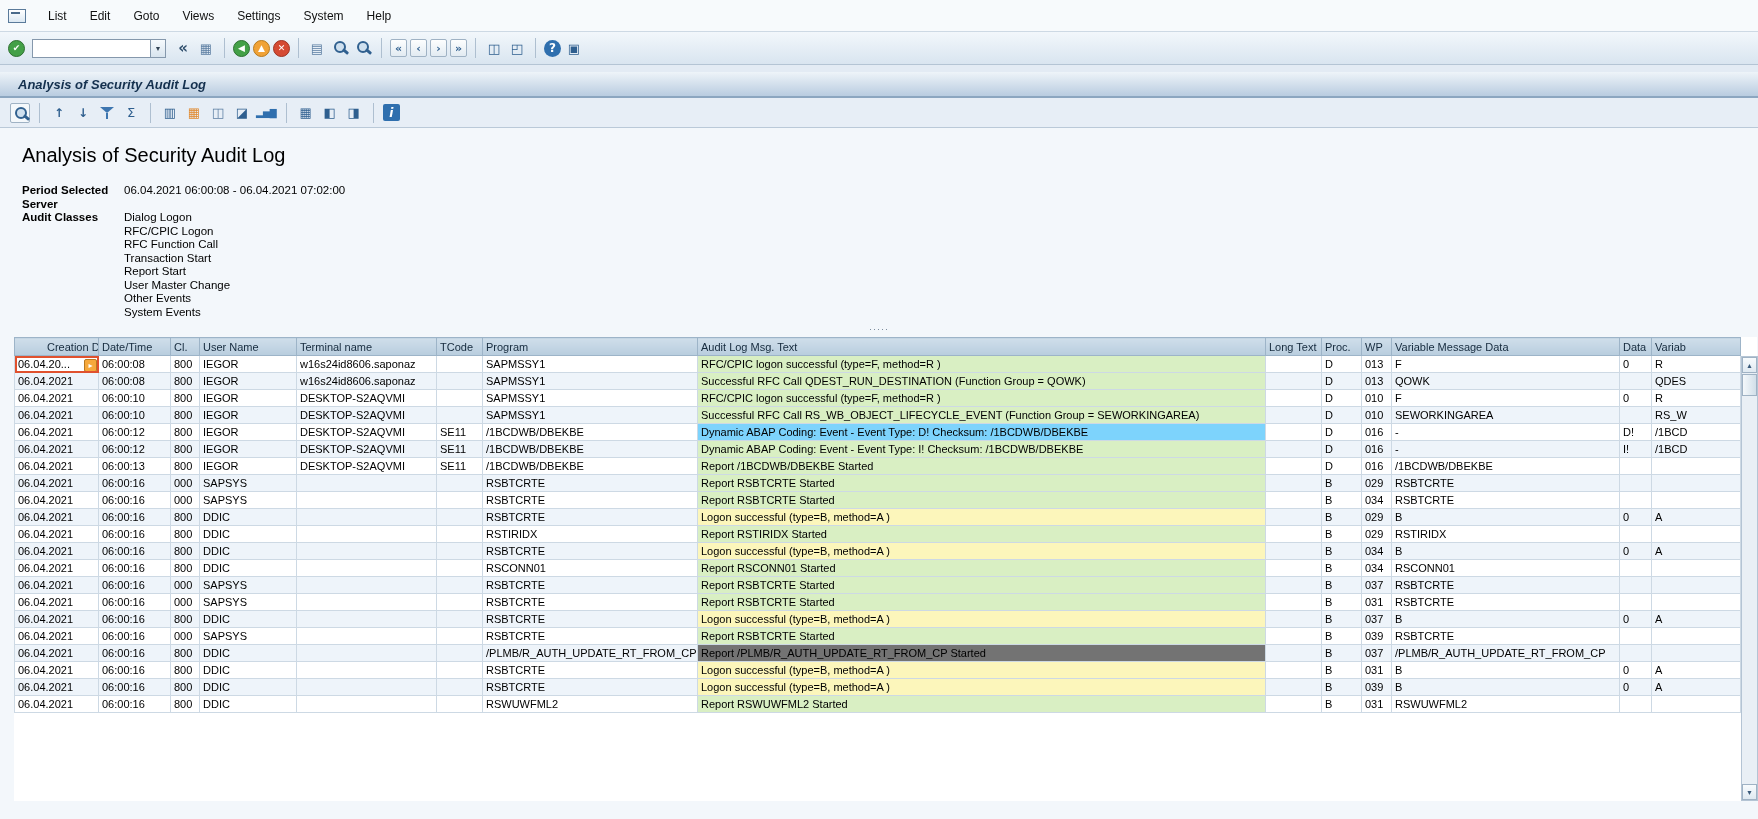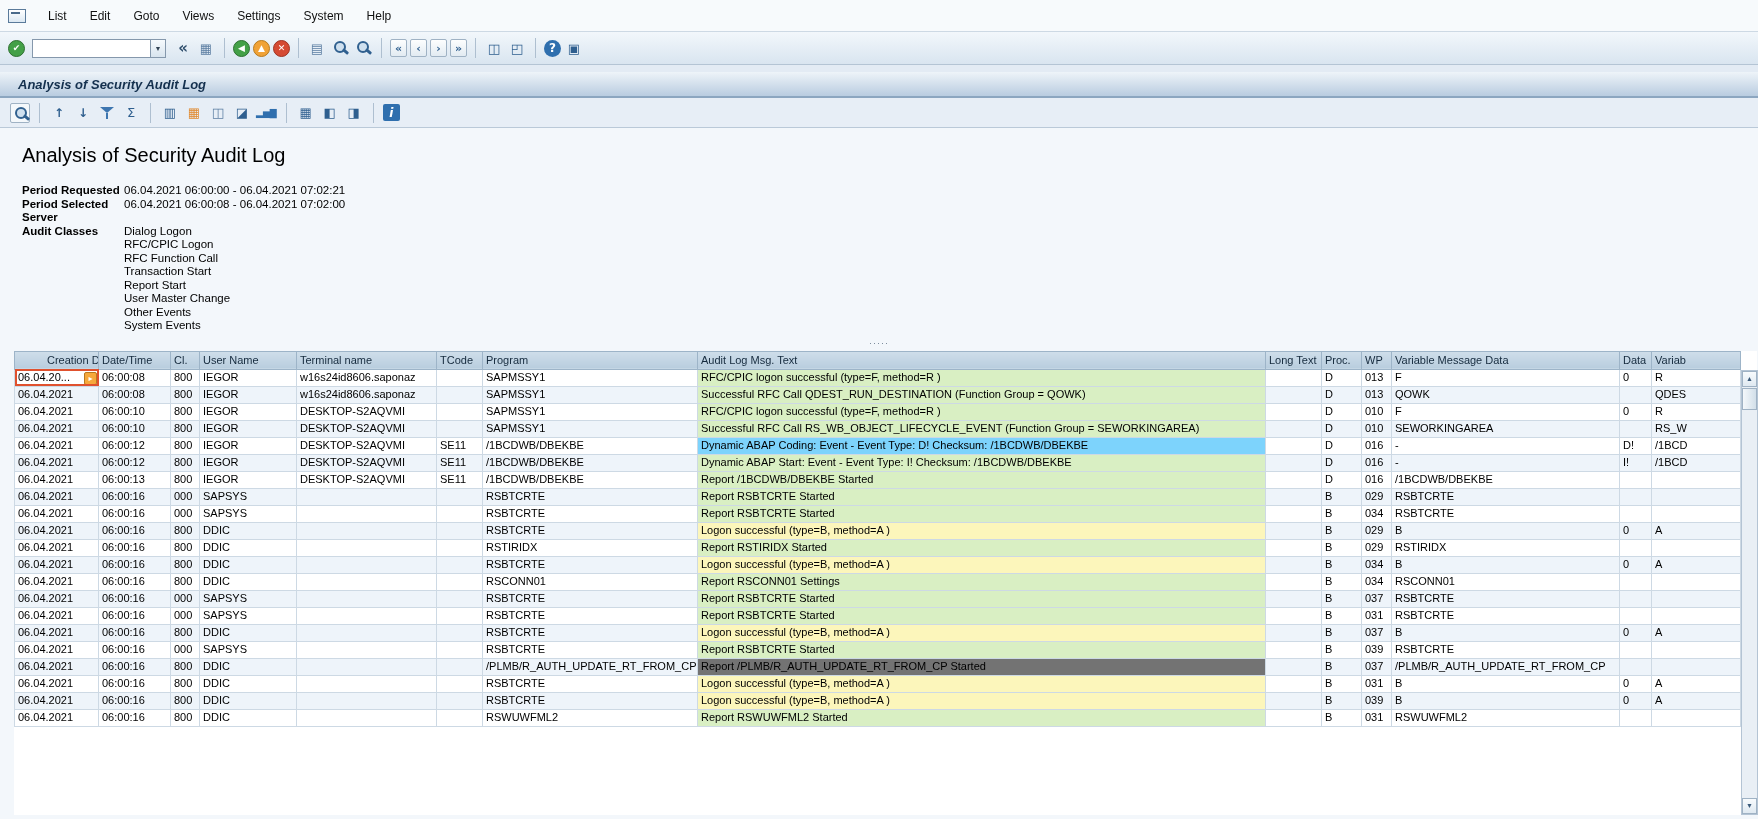--- a/index.html
+++ b/index.html
@@ -156,24 +156,20 @@
     <span class="tbicon blue">◧</span>
     <span class="tbicon blue">◨</span>
     <span class="tbsep"></span>
     <span class="tbicon infoicon">i</span>
   </div>
 
 <div class="content">
   <div class="rheader">
     <h1>Analysis of Security Audit Log</h1>
     <div class="frow">
-      <span class="flabel">Period Requested</span>
-      <span>06.04.2021 06:00:00 - 06.04.2021 07:02:21</span>
-    </div>
-    <div class="frow">
       <span class="flabel">Period Selected</span>
       <span>06.04.2021 06:00:08 - 06.04.2021 07:02:00</span>
     </div>
     <div class="frow">
       <span class="flabel">Server</span>
       <span></span>
     </div>
     <div class="frow">
       <span class="flabel">Audit Classes</span>
       <div class="auditlist">
@@ -298,21 +294,21 @@
             <td>/1BCD</td>
           </tr>
           <tr>
             <td>06.04.2021</td>
             <td>06:00:12</td>
             <td>800</td>
             <td>IEGOR</td>
             <td>DESKTOP-S2AQVMI</td>
             <td>SE11</td>
             <td>/1BCDWB/DBEKBE</td>
-            <td style="background: rgb(217, 239, 195);">Dynamic ABAP Start: Event - Event Type: I! Checksum: /1BCDWB/DBEKBE</td>
+            <td style="background: rgb(217, 239, 195);">Dynamic ABAP Coding: Event - Event Type: I! Checksum: /1BCDWB/DBEKBE</td>
             <td></td>
             <td>D</td>
             <td>016</td>
             <td>-</td>
             <td>I!</td>
             <td>/1BCD</td>
           </tr>
           <tr>
             <td>06.04.2021</td>
             <td>06:00:13</td>
@@ -410,21 +406,21 @@
             <td>A</td>
           </tr>
           <tr>
             <td>06.04.2021</td>
             <td>06:00:16</td>
             <td>800</td>
             <td>DDIC</td>
             <td></td>
             <td></td>
             <td>RSCONN01</td>
-            <td style="background: rgb(217, 239, 195);">Report RSCONN01 Settings</td>
+            <td style="background: rgb(217, 239, 195);">Report RSCONN01 Started</td>
             <td></td>
             <td>B</td>
             <td>034</td>
             <td>RSCONN01</td>
             <td></td>
             <td></td>
           </tr>
           <tr>
             <td>06.04.2021</td>
             <td>06:00:16</td>

